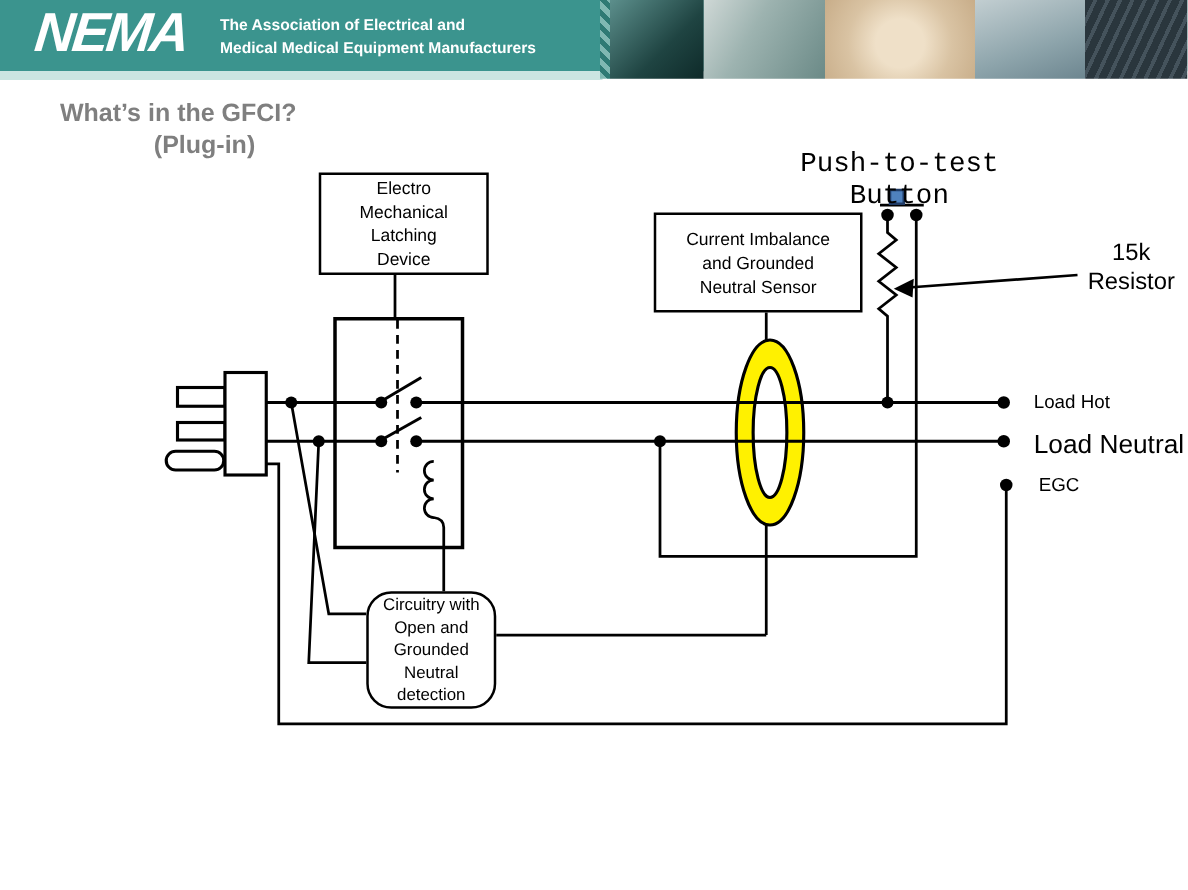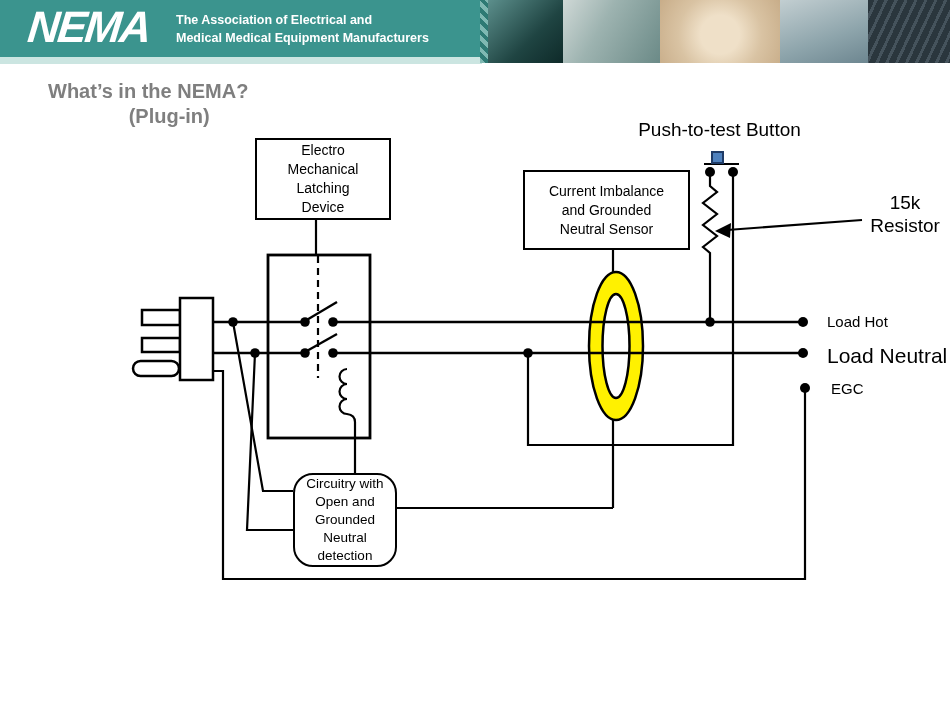--- a/index.html
+++ b/index.html
@@ -37,21 +37,21 @@
   svg.diagram{position:absolute;left:0;top:0;}
   .dbox{
     position:absolute;box-sizing:border-box;border:2.5px solid #000;background:#fff;
     display:flex;flex-direction:column;justify-content:center;text-align:center;
     font-size:14px;line-height:19px;color:#000;white-space:pre-line;
   }
   .box-latching{left:255px;top:138px;width:136px;height:82px;}
   .box-sensor{left:523px;top:170px;width:167px;height:80px;}
   .box-circuitry{left:293px;top:473px;width:104px;height:94px;font-size:13.5px;line-height:18px;border-radius:20px;}
   .flabel{position:absolute;color:#000;white-space:pre-line;}
-  .lbl-push{left:612px;top:119px;width:215px;text-align:center;font-size:19px;}
+  .lbl-push{left:612px;top:119px;width:215px;text-align:center;font-size:22px;font-family:Liberation Mono, monospace;}
   .lbl-resistor{left:855px;top:191px;width:100px;text-align:center;font-size:19px;line-height:23px;}
   .lbl-loadhot{left:827px;top:313px;font-size:15px;}
   .lbl-loadneutral{left:827px;top:344px;font-size:21px;}
   .lbl-egc{left:831px;top:380px;font-size:15px;}
 </style>
 </head>
 <body style="--teal: #3B948E; --mint: #CBE5E1; --title-gray: #7F7F7F;">
 
 <div class="header-band"></div>
 <div class="header-mint"></div>
@@ -63,21 +63,21 @@
 <div class="photos">
   <div class="ph0"></div>
   <div class="ph1"></div>
   <div class="ph2"></div>
   <div class="ph3"></div>
   <div class="ph4"></div>
   <div class="ph5"></div>
 </div>
 
 <div class="slide-title">
-  <div>What’s in the NEMA?</div>
+  <div>What’s in the GFCI?</div>
   <div class="line2">(Plug-in)</div>
 </div>
 
 <svg class="diagram" width="950" height="712" viewBox="0 0 950 712">
   <g fill="none" stroke="#000" stroke-width="2.2">
 
     <g fill="#fff" stroke-width="2.5">
       <rect x="142" y="310" width="38" height="15"></rect>
       <rect x="142" y="338" width="38" height="14"></rect>
       <rect x="133" y="361" width="46" height="15" rx="7.5"></rect>

